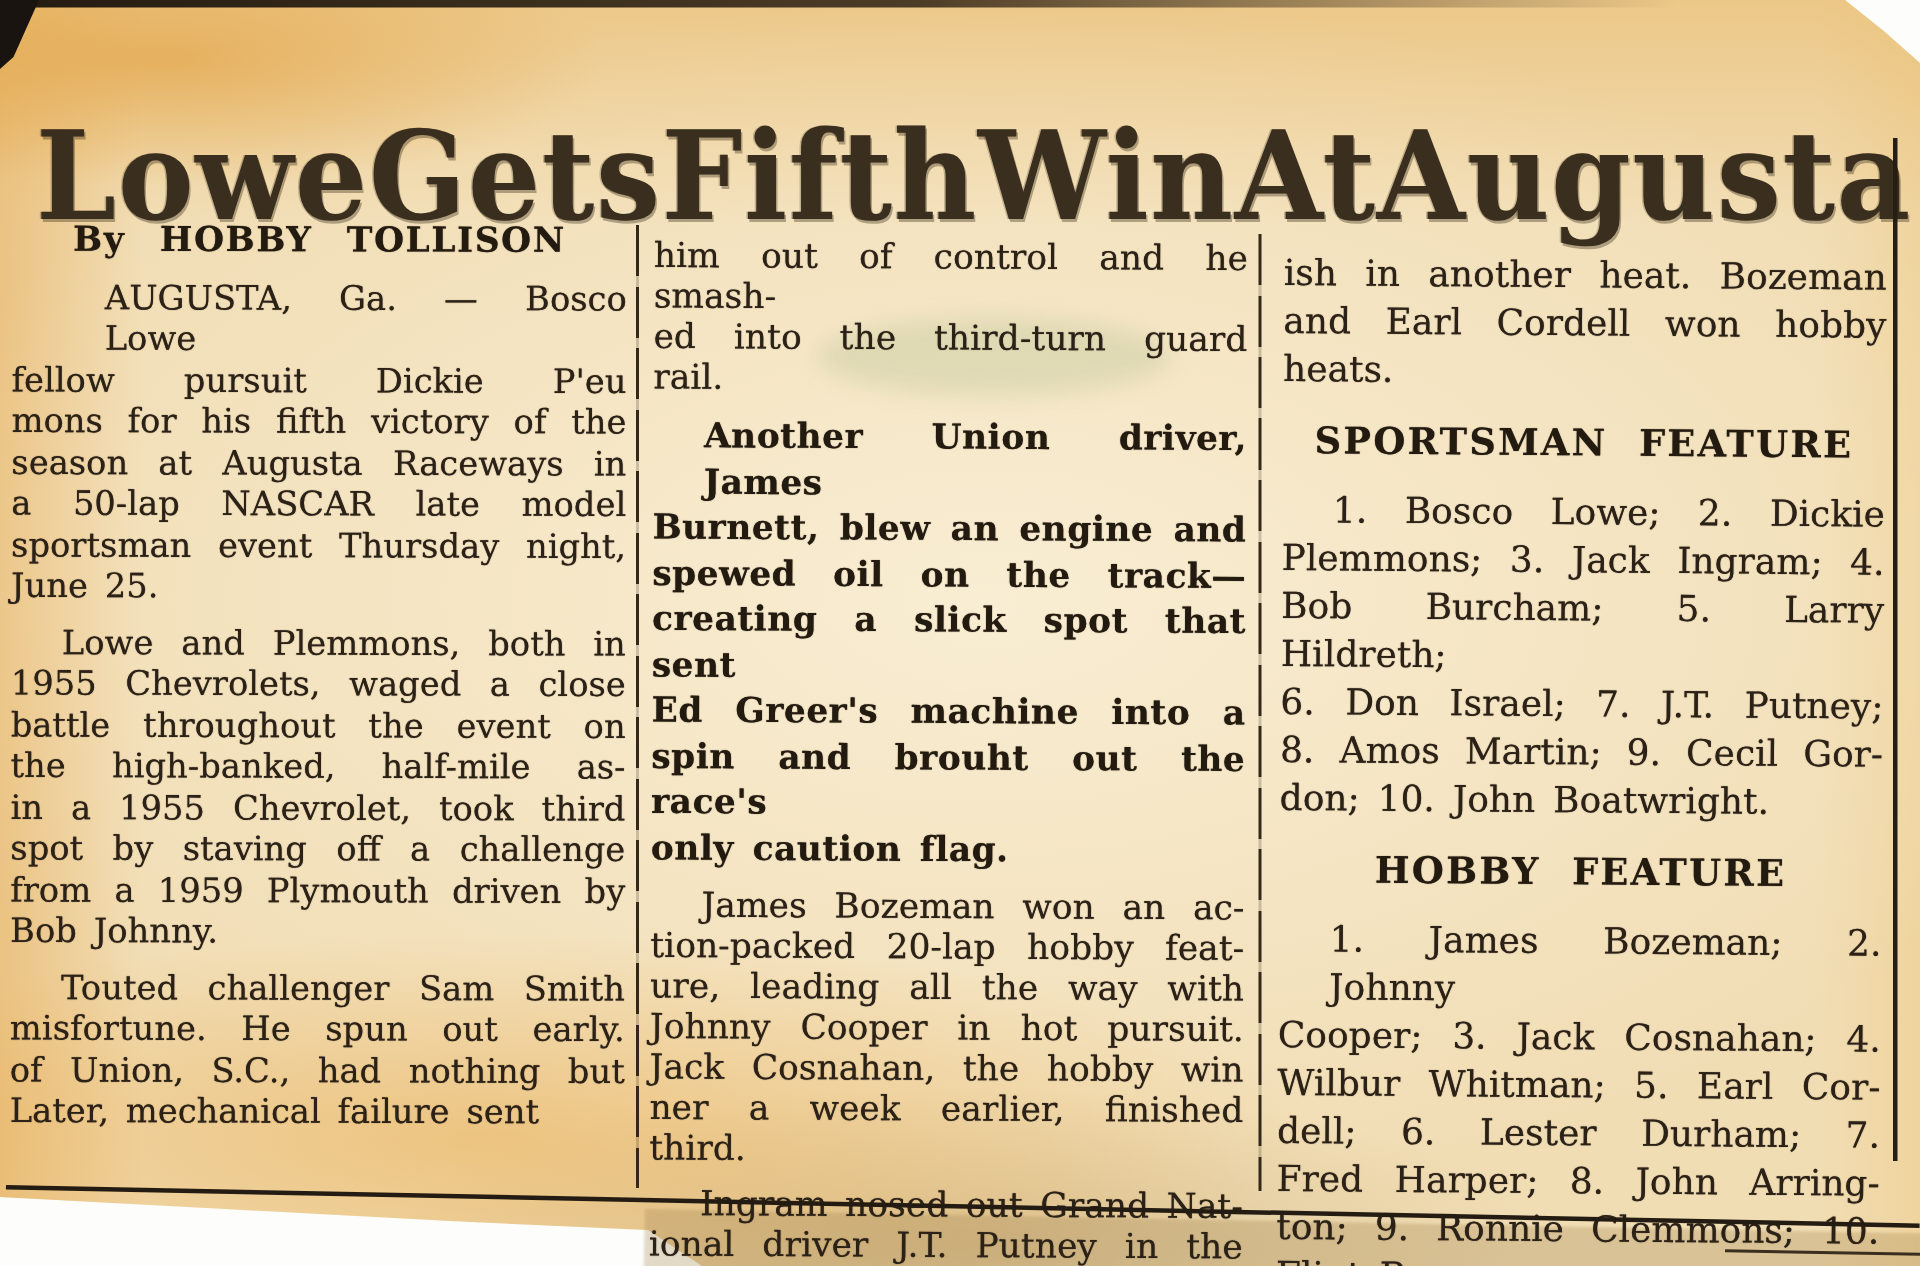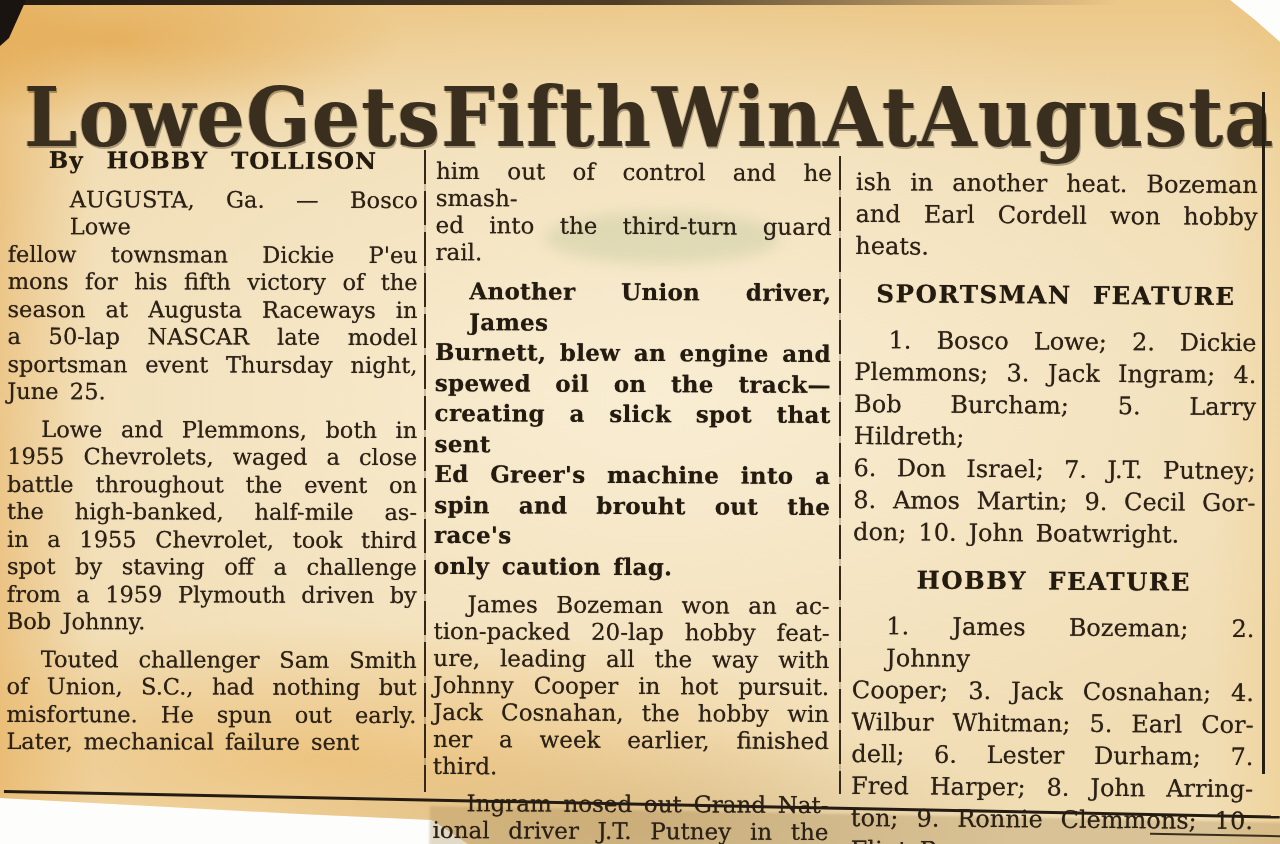--- a/index.html
+++ b/index.html
@@ -96,41 +96,41 @@
 <div class="divider d1"></div>
 <div class="divider d2"></div>
 <div class="rule-right"></div>
 
 <div class="col col-0">
     <div class="block byline">
       <div class="line first last">By HOBBY TOLLISON</div>
     </div>
     <div class="block para wide-indent">
       <div class="line first">AUGUSTA, Ga. — Bosco Lowe</div>
-      <div class="line">fellow townsman Dickie P'eu</div>
+      <div class="line">fellow pursuit Dickie P'eu</div>
       <div class="line">mons for his fifth victory of the</div>
       <div class="line">season at Augusta Raceways in</div>
       <div class="line">a 50-lap NASCAR late model</div>
       <div class="line">sportsman event Thursday night,</div>
       <div class="line last">June 25.</div>
     </div>
     <div class="block para">
       <div class="line first">Lowe and Plemmons, both in</div>
       <div class="line">1955 Chevrolets, waged a close</div>
       <div class="line">battle throughout the event on</div>
       <div class="line">the high-banked, half-mile as-</div>
       <div class="line">in a 1955 Chevrolet, took third</div>
       <div class="line">spot by staving off a challenge</div>
       <div class="line">from a 1959 Plymouth driven by</div>
       <div class="line last">Bob Johnny.</div>
     </div>
     <div class="block para">
       <div class="line first">Touted challenger Sam Smith</div>
+      <div class="line">misfortune. He spun out early.</div>
       <div class="line">of Union, S.C., had nothing but</div>
-      <div class="line">misfortune. He spun out early.</div>
       <div class="line last">Later, mechanical failure sent</div>
     </div>
   </div>
 <div class="col col-1">
     <div class="block para para noindent">
       <div class="line first">him out of control and he smash-</div>
       <div class="line">ed into the third-turn guard</div>
       <div class="line last">rail.</div>
     </div>
     <div class="block para-bold">

